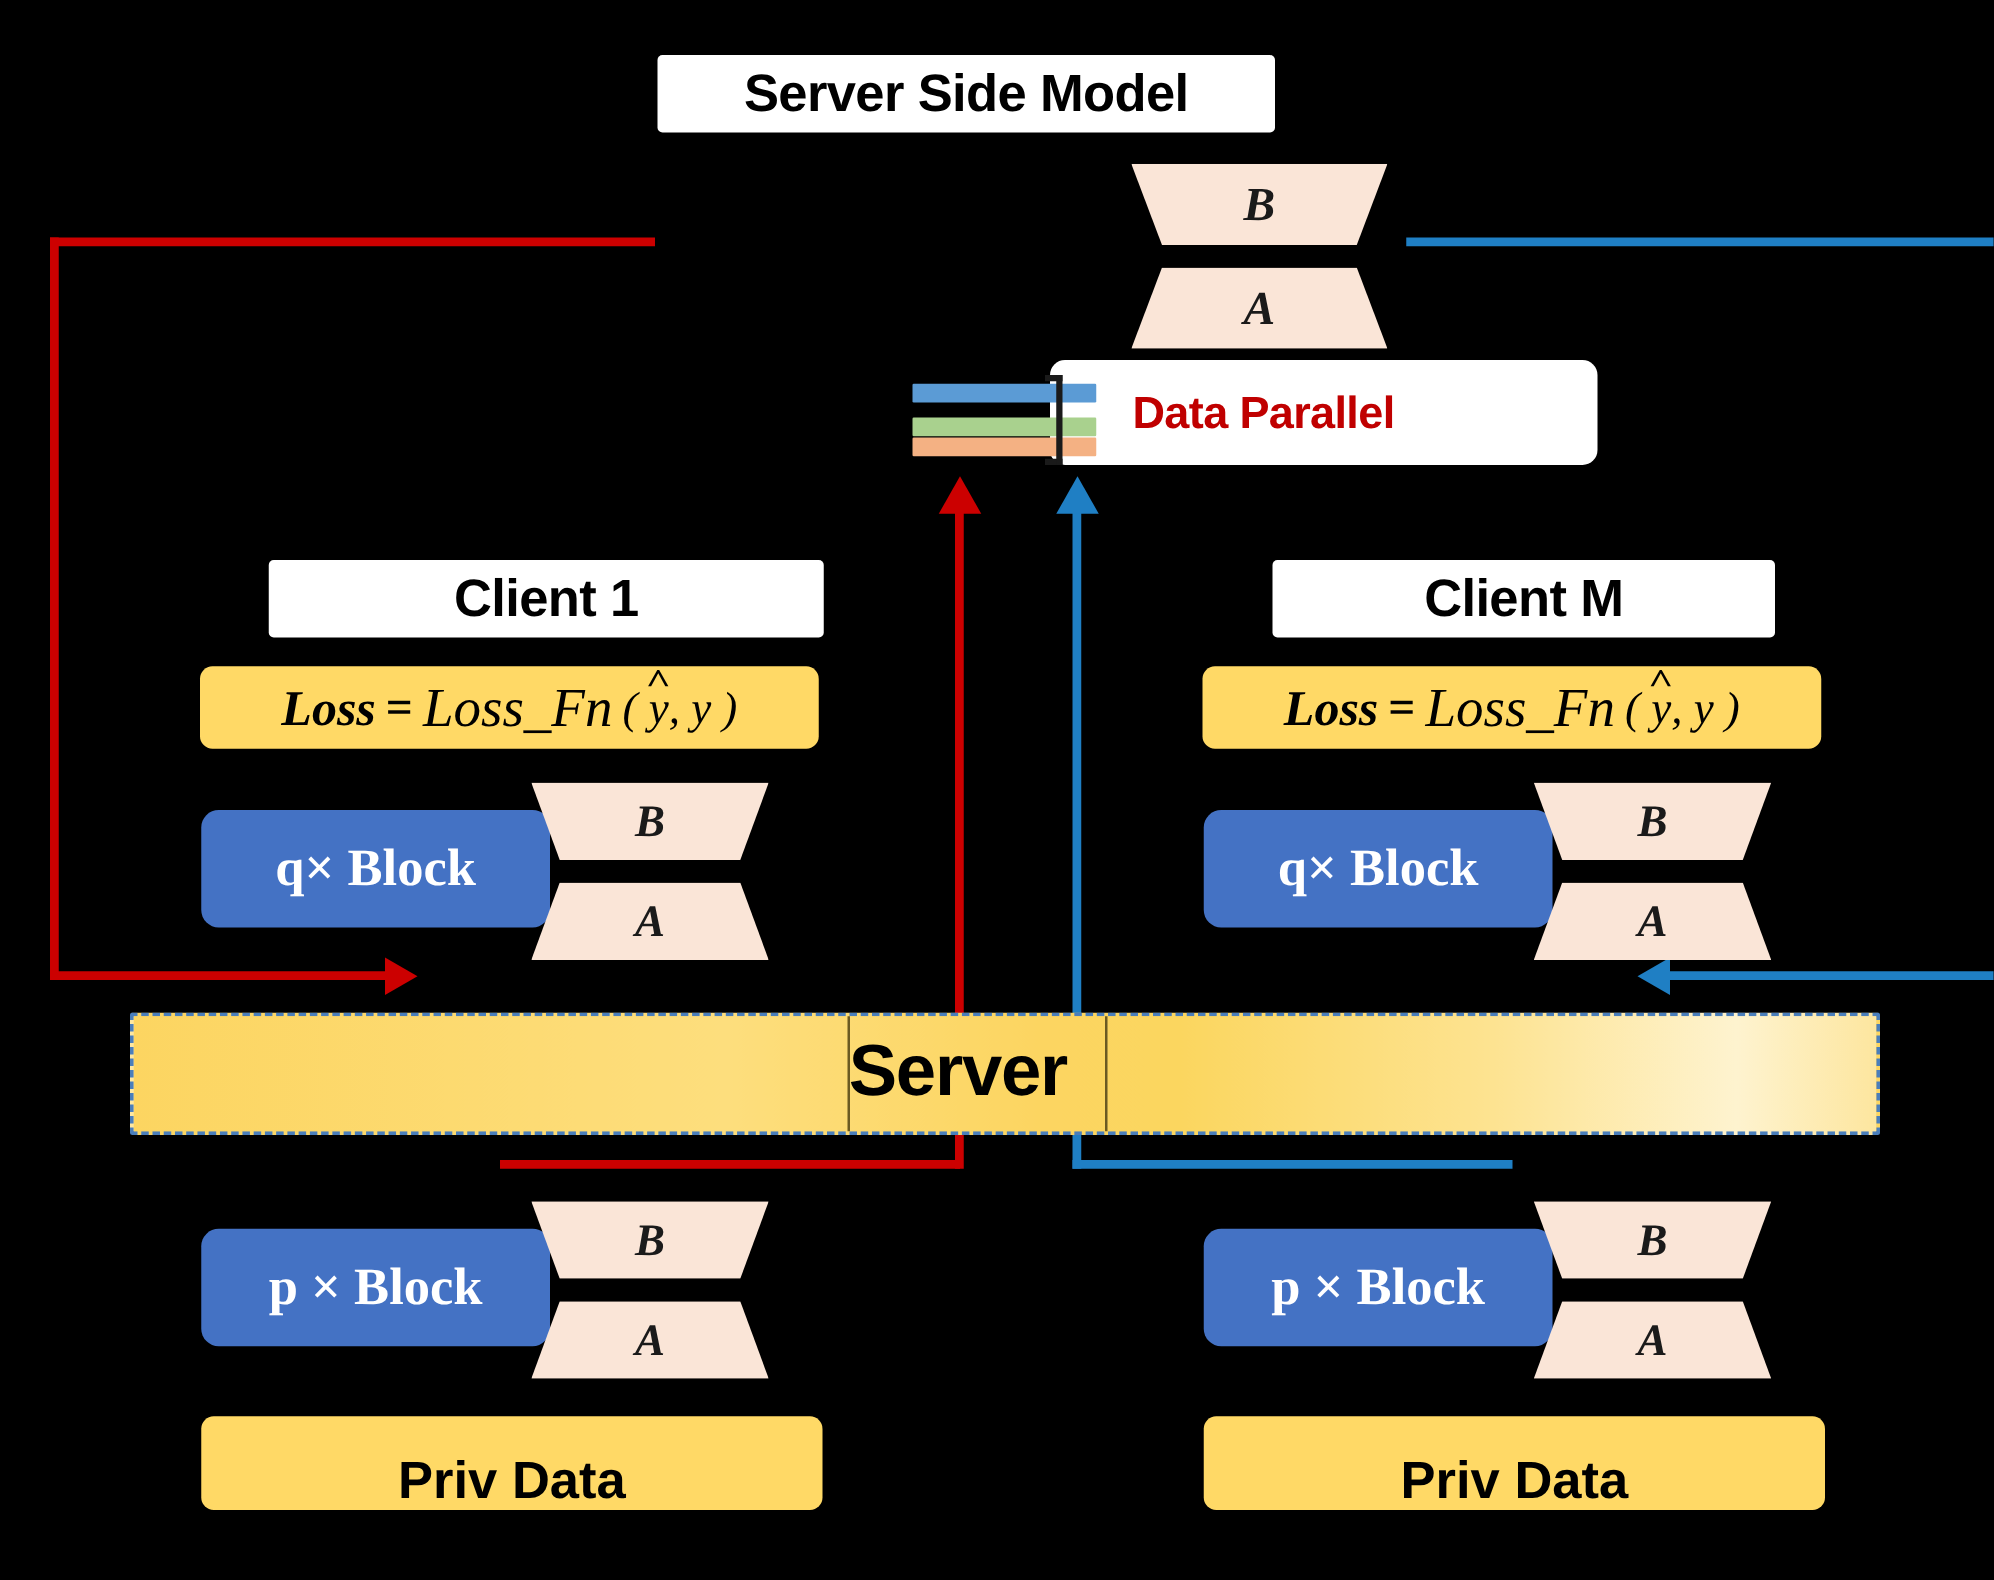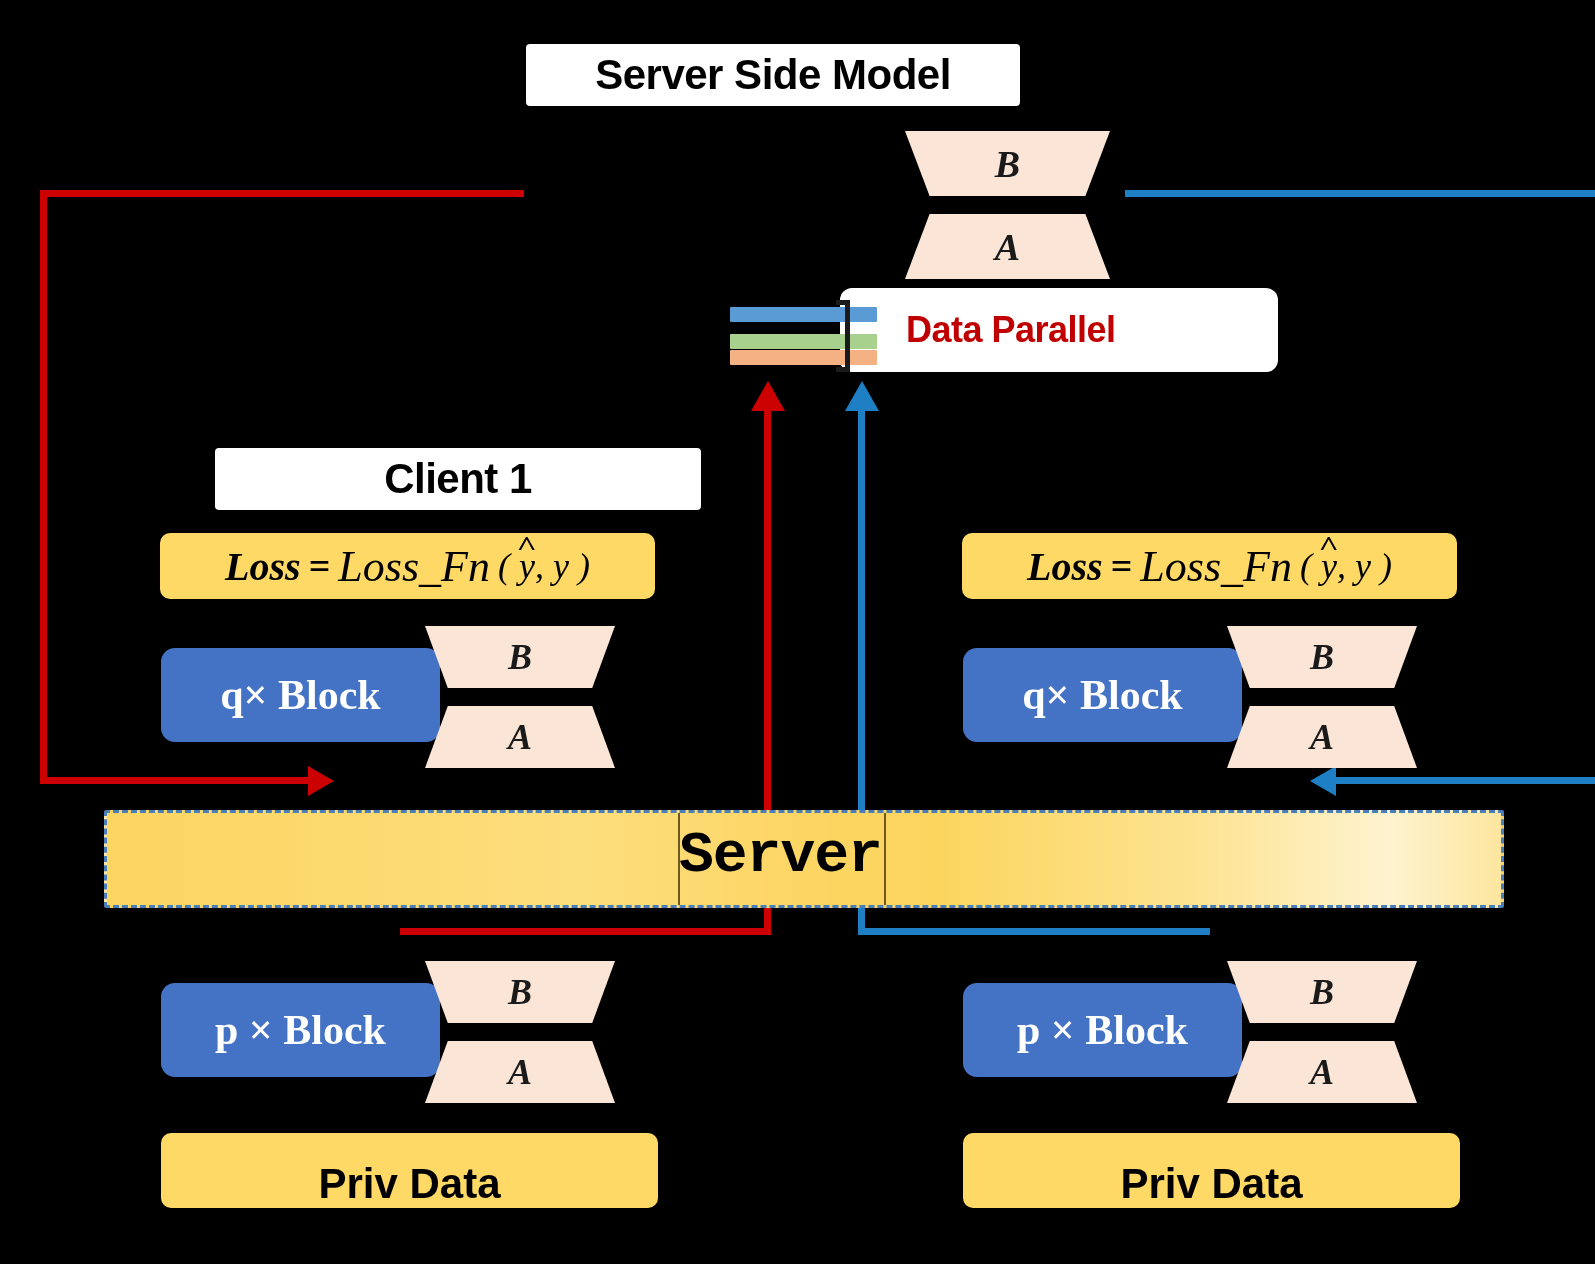--- a/index.html
+++ b/index.html
@@ -96,21 +96,21 @@
   
   #server-bar {
     background: linear-gradient(to right, #FCD561 0%, #FDDE7D 34%, #FCD561 52%,
                                 #FBD65F 60%, #FDE391 78%, #FEF3CF 92%, #FDE69F 100%);
     border: 3px dashed #4A7EBB;
     box-sizing: border-box;
     border-radius: 2px;
   }
   #server-text {
     position: absolute;
-    font-family: Liberation Mono, monospace;
+    font-family: Liberation Sans, sans-serif;
     font-weight: bold;
     color: #000000;
     letter-spacing: -1px;
   }
   .server-divider { position: absolute; width: 2px; background: #6b5a22; }
 
   
   #bp-card {
     background: #FFFFFF;
     border-radius: 12px;
@@ -181,21 +181,21 @@
   <div class="line-h red abs" style="left:0px; top:190px; width:484px;"></div>
   <div class="line-v red abs" style="left:0px; top:190px; height:590px;"></div>
   <div class="line-h red abs" style="left:0px; top:777px; width:270px;"></div>
   <div class="arrow-head ah-right abs" style="left:268px; top:766px;"></div>
 
   <div class="line-h blue abs" style="left:1085px; top:190px; width:510px;"></div>
   <div class="line-v blue abs" style="left:1588px; top:190px; height:590px;"></div>
   <div class="line-h blue abs" style="left:1296px; top:777px; width:295px;"></div>
   <div class="arrow-head ah-left abs" style="left:1270px; top:766px;"></div>
 
-  <div class="white-label abs" style="left:175px; top:448px; width:486px; height:62px; font-size:42px;">
+  <div class="white-label abs" style="left:175px; top:448px; width:444px; height:62px; font-size:42px;">
     <span>Client 1</span>
   </div>
 
   <div class="loss-box abs" style="left:120px; top:533px; width:495px; height:66px;">
     <span class="lhs">Loss</span>
     <span class="eq">=</span>
     <span class="fn">Loss_Fn</span>
     <span class="args">
       <span>(</span>
       <span class="hat">y</span><span>,</span>
@@ -221,20 +221,23 @@
     <span>B</span>
   </div>
   <div class="trap trap-a" style="left:425px; top:1041px; width:190px; height:62px; font-size:36px;">
     <span>A</span>
   </div>
 
   <div class="yellow-box abs" style="left:121px; top:1133px; width:497px; height:75px; font-size:42px;">
     <span>Priv Data</span>
   </div>
 
+  <div class="white-label abs" style="left:978px; top:448px; width:402px; height:62px; font-size:42px;">
+    <span>Client M</span>
+  </div>
 
   <div class="loss-box abs" style="left:922px; top:533px; width:495px; height:66px;">
     <span class="lhs">Loss</span>
     <span class="eq">=</span>
     <span class="fn">Loss_Fn</span>
     <span class="args">
       <span>(</span>
       <span class="hat">y</span><span>,</span>
       <span>y</span>
       <span>)</span>

